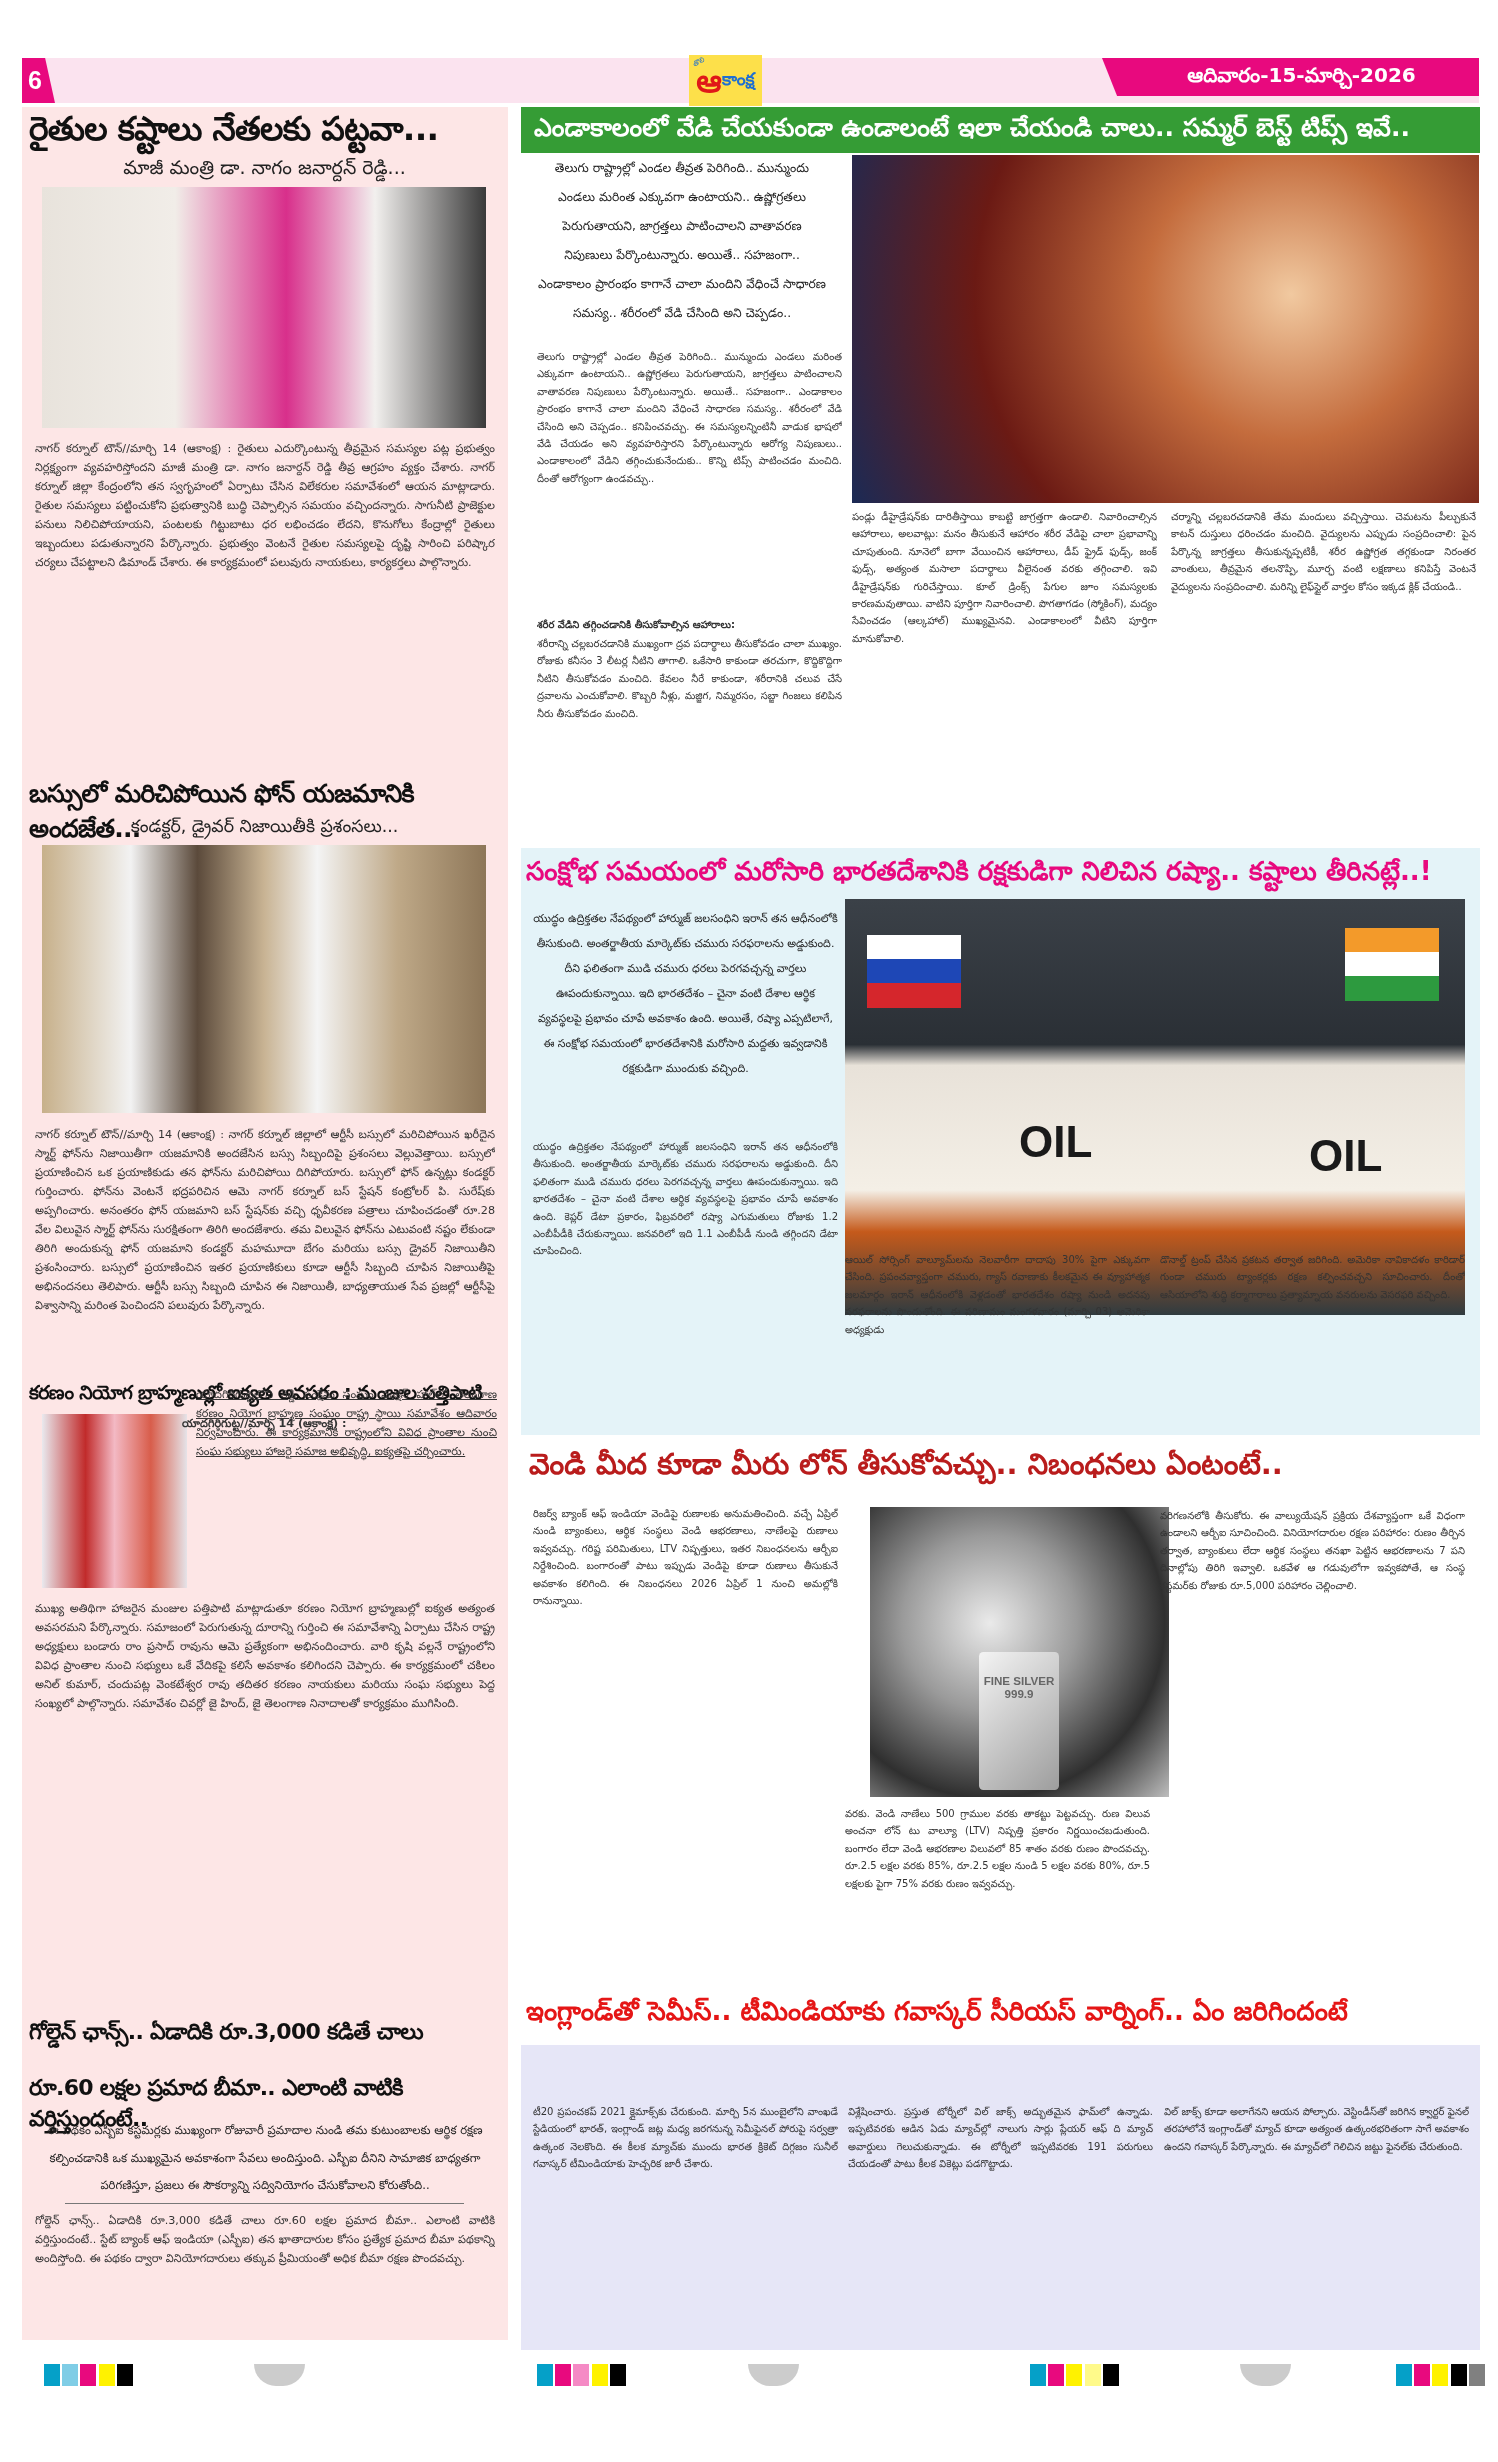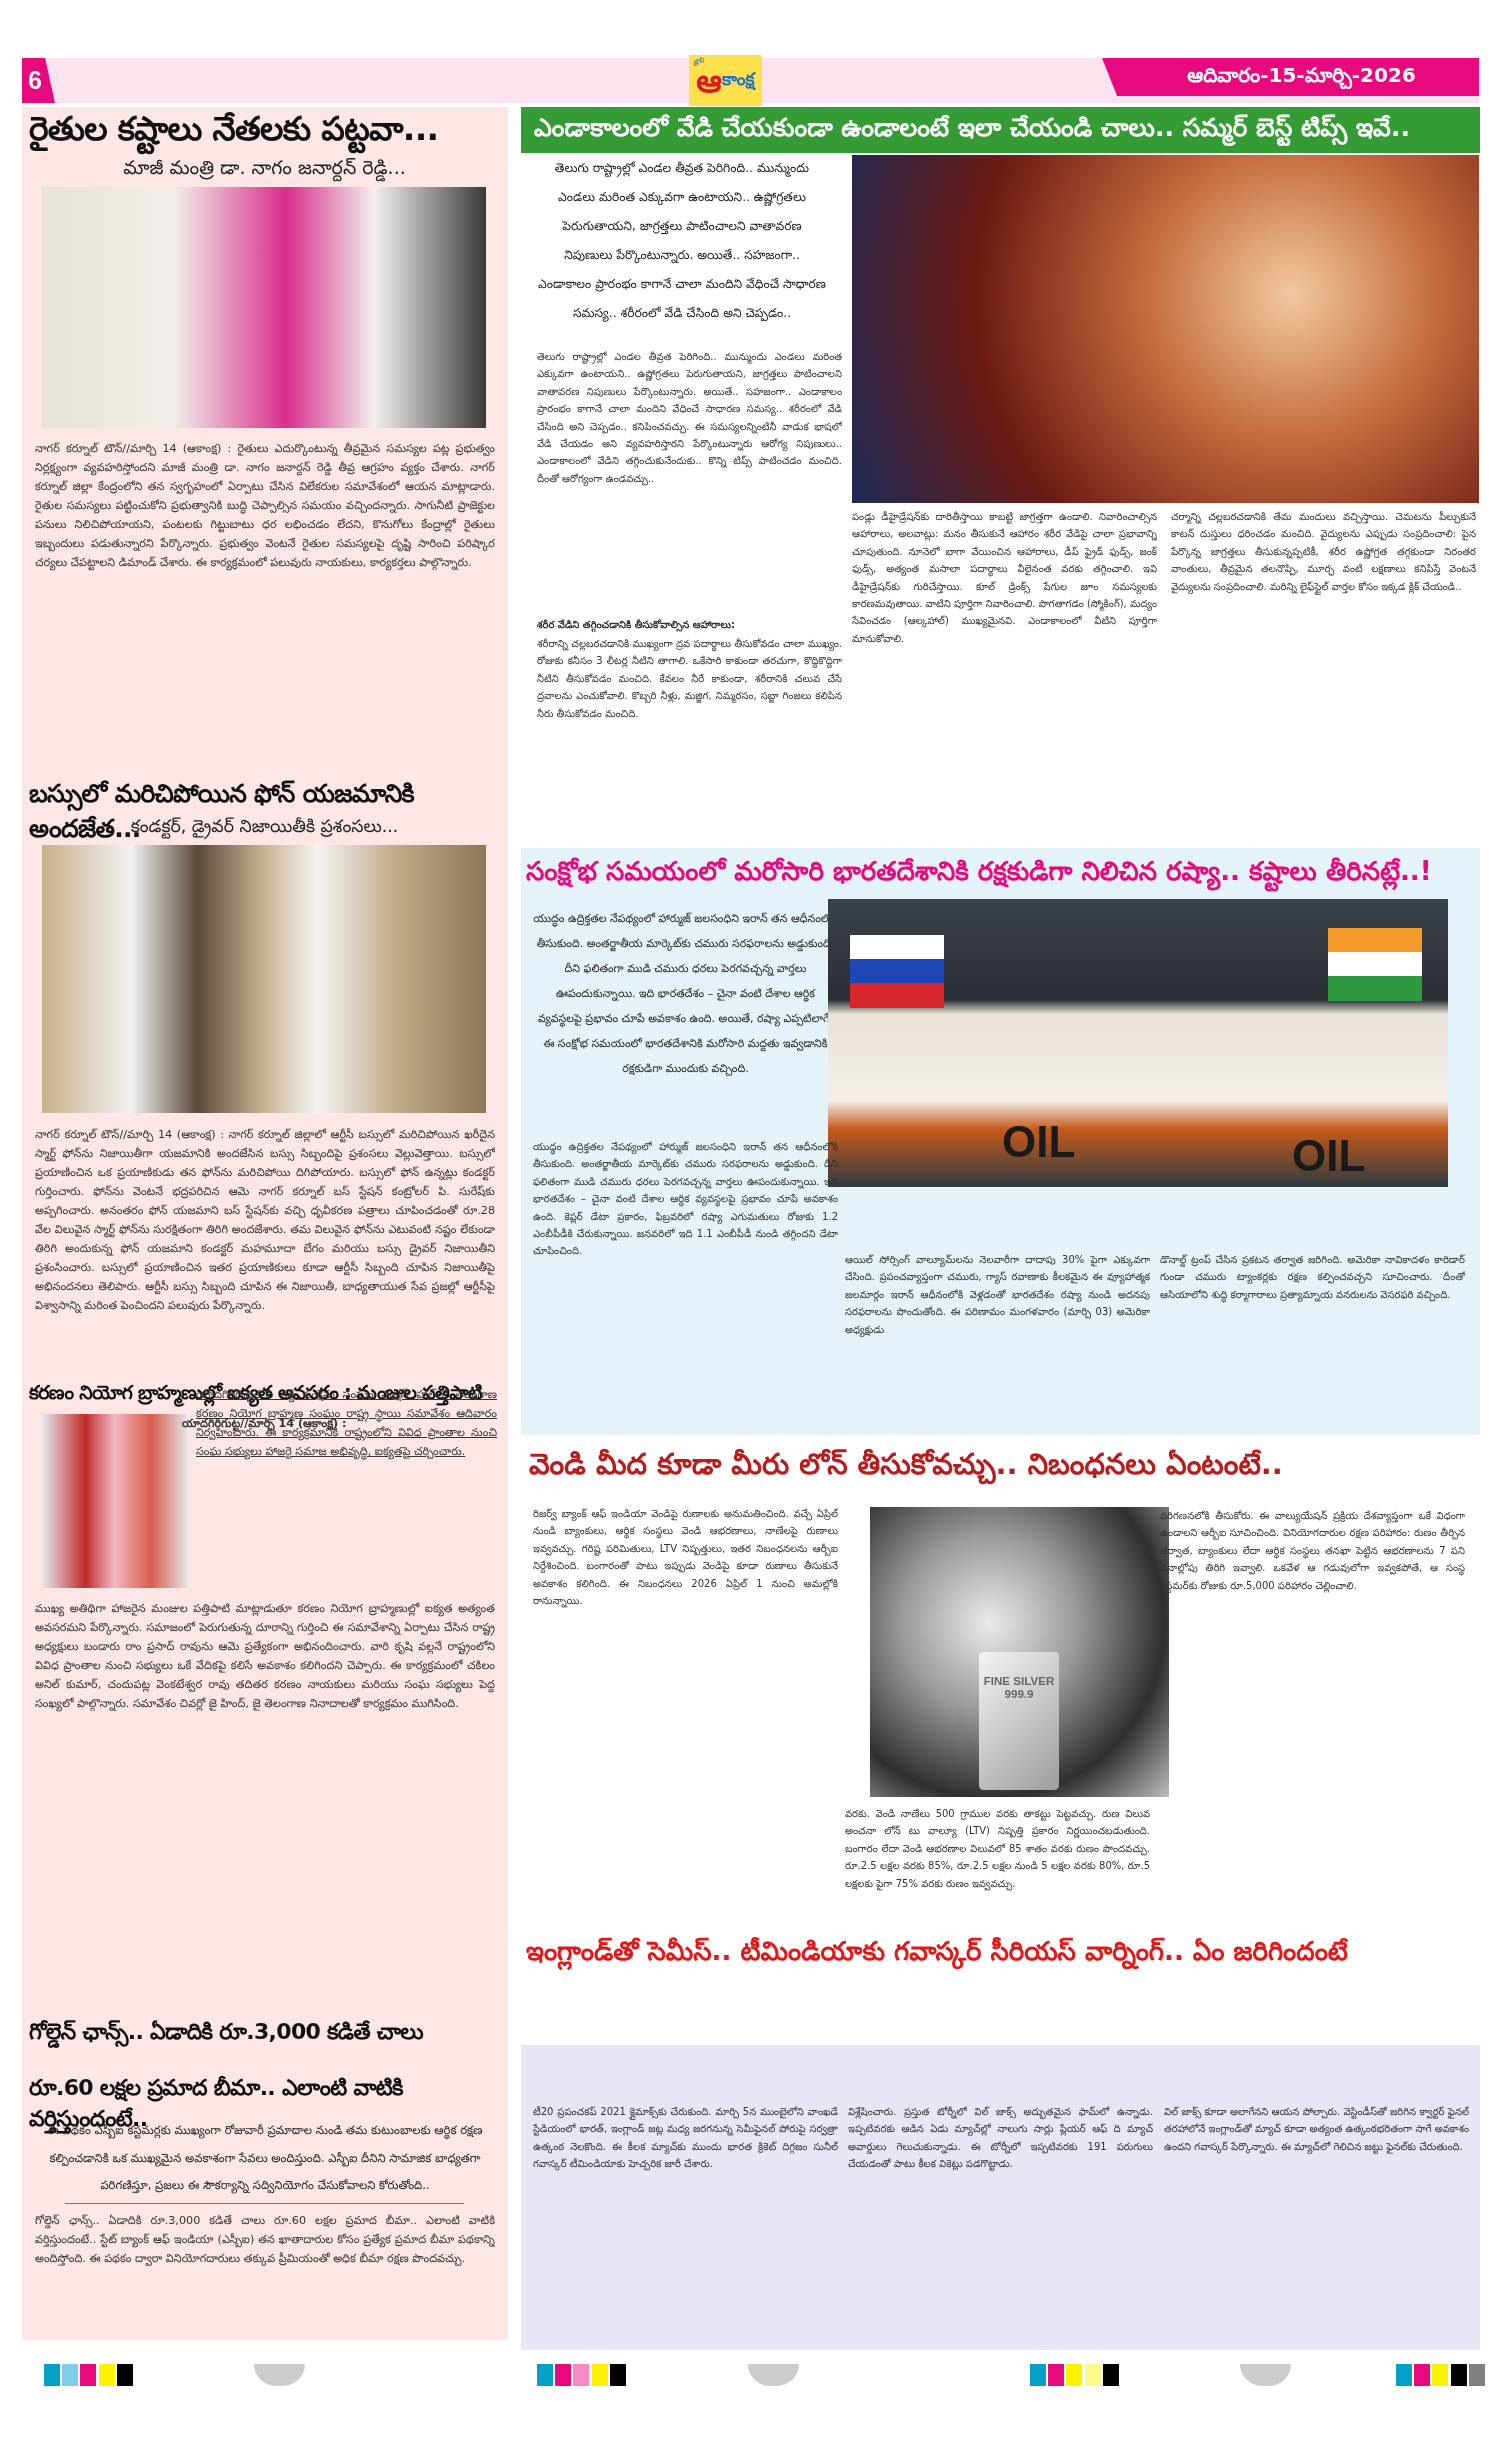--- a/index.html
+++ b/index.html
@@ -90,41 +90,41 @@
 <div class="abs photo photo-heat" style="left:852px; top:155px; width:627px; height:348px;"></div>
 <div class="abs col-text" style="left:537px; top:348px; width:305px; height:192px; overflow:hidden;">తెలుగు రాష్ట్రాల్లో ఎండల తీవ్రత పెరిగింది.. మున్ముందు ఎండలు మరింత ఎక్కువగా ఉంటాయని.. ఉష్ణోగ్రతలు పెరుగుతాయని, జాగ్రత్తలు పాటించాలని వాతావరణ నిపుణులు పేర్కొంటున్నారు. అయితే.. సహజంగా.. ఎండాకాలం ప్రారంభం కాగానే చాలా మందిని వేధించే సాధారణ సమస్య.. శరీరంలో వేడి చేసింది అని చెప్పడం.. కనిపించవచ్చు. ఈ సమస్యలన్నింటినీ వాడుక భాషలో వేడి చేయడం అని వ్యవహరిస్తారని పేర్కొంటున్నారు ఆరోగ్య నిపుణులు.. ఎండాకాలంలో వేడిని తగ్గించుకునేందుకు.. కొన్ని టిప్స్ పాటించడం మంచిది. దీంతో ఆరోగ్యంగా ఉండవచ్చు..</div>
 <div class="abs col-text" style="left:537px; top:616px; width:305px; font-weight:bold;">శరీర వేడిని తగ్గించడానికి తీసుకోవాల్సిన ఆహారాలు:</div>
 <div class="abs col-text" style="left:537px; top:635px; width:305px; height:196px; overflow:hidden;">శరీరాన్ని చల్లబరచడానికి ముఖ్యంగా ద్రవ పదార్థాలు తీసుకోవడం చాలా ముఖ్యం. రోజుకు కనీసం 3 లీటర్ల నీటిని తాగాలి. ఒకేసారి కాకుండా తరచుగా, కొద్దికొద్దిగా నీటిని తీసుకోవడం మంచిది. కేవలం నీరే కాకుండా, శరీరానికి చలువ చేసే ద్రవాలను ఎంచుకోవాలి. కొబ్బరి నీళ్లు, మజ్జిగ, నిమ్మరసం, సబ్జా గింజలు కలిపిన నీరు తీసుకోవడం మంచిది.</div>
 <div class="abs col-text" style="left:852px; top:508px; width:305px; height:323px; overflow:hidden;">పండ్లు డీహైడ్రేషన్‌కు దారితీస్తాయి కాబట్టి జాగ్రత్తగా ఉండాలి. నివారించాల్సిన ఆహారాలు, అలవాట్లు: మనం తీసుకునే ఆహారం శరీర వేడిపై చాలా ప్రభావాన్ని చూపుతుంది. నూనెలో బాగా వేయించిన ఆహారాలు, డీప్ ఫ్రైడ్ ఫుడ్స్, జంక్ ఫుడ్స్, అత్యంత మసాలా పదార్థాలు వీలైనంత వరకు తగ్గించాలి. ఇవి డీహైడ్రేషన్‌కు గురిచేస్తాయి. కూల్ డ్రింక్స్ పేగుల జూం సమస్యలకు కారణమవుతాయి. వాటిని పూర్తిగా నివారించాలి. పొగతాగడం (స్మోకింగ్), మద్యం సేవించడం (ఆల్కహాల్) ముఖ్యమైనవి. ఎండాకాలంలో వీటిని పూర్తిగా మానుకోవాలి.</div>
 <div class="abs col-text" style="left:1171px; top:508px; width:305px; height:323px; overflow:hidden;">చర్మాన్ని చల్లబరచడానికి తేమ మందులు వచ్చిస్తాయి. చెమటను పీల్చుకునే కాటన్ దుస్తులు ధరించడం మంచిది. వైద్యులను ఎప్పుడు సంప్రదించాలి: పైన పేర్కొన్న జాగ్రత్తలు తీసుకున్నప్పటికీ, శరీర ఉష్ణోగ్రత తగ్గకుండా నిరంతర వాంతులు, తీవ్రమైన తలనొప్పి, మూర్ఛ వంటి లక్షణాలు కనిపిస్తే వెంటనే వైద్యులను సంప్రదించాలి. మరిన్ని లైఫ్‌స్టైల్ వార్తల కోసం ఇక్కడ క్లిక్ చేయండి..</div>
 
 <div class="abs russia-section"></div>
 <div class="abs russia-head" style="left:526px; top:856px; width:950px;">సంక్షోభ సమయంలో మరోసారి భారతదేశానికి రక్షకుడిగా నిలిచిన రష్యా.. కష్టాలు తీరినట్లే..!</div>
 <div class="abs intro" style="left:533px; top:906px; width:305px; height:218px; overflow:hidden; font-size:11px; line-height:25px;">యుద్ధం ఉద్రిక్తతల నేపథ్యంలో హార్ముజ్ జలసంధిని ఇరాన్ తన ఆధీనంలోకి తీసుకుంది. అంతర్జాతీయ మార్కెట్‌కు చమురు సరఫరాలను అడ్డుకుంది. దీని ఫలితంగా ముడి చమురు ధరలు పెరగవచ్చన్న వార్తలు ఊపందుకున్నాయి. ఇది భారతదేశం – చైనా వంటి దేశాల ఆర్థిక వ్యవస్థలపై ప్రభావం చూపే అవకాశం ఉంది. అయితే, రష్యా ఎప్పటిలాగే, ఈ సంక్షోభ సమయంలో భారతదేశానికి మరోసారి మద్దతు ఇవ్వడానికి రక్షకుడిగా ముందుకు వచ్చింది.</div>
-<div class="abs photo photo-oil" style="left:828px; top:899px; width:620px; height:288px;">
+<div class="abs photo photo-oil" style="left:845px; top:899px; width:620px; height:416px;">
   <div class="abs flag-ru" style="left:22px; top:36px; width:94px; height:73px;"></div>
   <div class="abs flag-in" style="left:500px; top:29px; width:94px; height:73px;"></div>
   <div class="abs oil-label" style="left:174px; top:218px;">OIL</div>
   <div class="abs oil-label" style="left:464px; top:232px;">OIL</div>
 </div>
 <div class="abs col-text" style="left:533px; top:1138px; width:305px; height:286px; overflow:hidden;">యుద్ధం ఉద్రిక్తతల నేపథ్యంలో హార్ముజ్ జలసంధిని ఇరాన్ తన ఆధీనంలోకి తీసుకుంది. అంతర్జాతీయ మార్కెట్‌కు చమురు సరఫరాలను అడ్డుకుంది. దీని ఫలితంగా ముడి చమురు ధరలు పెరగవచ్చన్న వార్తలు ఊపందుకున్నాయి. ఇది భారతదేశం – చైనా వంటి దేశాల ఆర్థిక వ్యవస్థలపై ప్రభావం చూపే అవకాశం ఉంది. కెప్లర్ డేటా ప్రకారం, ఫిబ్రవరిలో రష్యా ఎగుమతులు రోజుకు 1.2 ఎంబీపీడీకి చేరుకున్నాయి. జనవరిలో ఇది 1.1 ఎంబీపీడీ నుండి తగ్గిందని డేటా చూపించింది.</div>
 <div class="abs col-text" style="left:845px; top:1251px; width:305px; height:174px; overflow:hidden;">ఆయిల్ సోర్సింగ్ వాల్యూమ్‌లను నెలవారీగా దాదాపు 30% పైగా ఎక్కువగా చేసింది. ప్రపంచవ్యాప్తంగా చమురు, గ్యాస్ రవాణాకు కీలకమైన ఈ వ్యూహాత్మక జలమార్గం ఇరాన్ ఆధీనంలోకి వెళ్లడంతో భారతదేశం రష్యా నుండి అదనపు సరఫరాలను పొందుతోంది. ఈ పరిణామం మంగళవారం (మార్చి 03) అమెరికా అధ్యక్షుడు</div>
 <div class="abs col-text" style="left:1160px; top:1251px; width:305px; height:174px; overflow:hidden;">డొనాల్డ్ ట్రంప్ చేసిన ప్రకటన తర్వాత జరిగింది. అమెరికా నావికాదళం కారిడార్ గుండా చమురు ట్యాంకర్లకు రక్షణ కల్పించవచ్చని సూచించారు. దీంతో ఆసియాలోని శుద్ధి కర్మాగారాలు ప్రత్యామ్నాయ వనరులను వెసరఫరి వచ్చింది.</div>
 
 <div class="abs silver-head" style="left:529px; top:1447px; width:950px;">వెండి మీద కూడా మీరు లోన్ తీసుకోవచ్చు.. నిబంధనలు ఏంటంటే..</div>
 <div class="abs col-text" style="left:533px; top:1505px; width:305px; height:508px; overflow:hidden;">రిజర్వ్ బ్యాంక్ ఆఫ్ ఇండియా వెండిపై రుణాలకు అనుమతించింది. వచ్చే ఏప్రిల్ నుండి బ్యాంకులు, ఆర్థిక సంస్థలు వెండి ఆభరణాలు, నాణేలపై రుణాలు ఇవ్వవచ్చు. గరిష్ట పరిమితులు, LTV నిష్పత్తులు, ఇతర నిబంధనలను ఆర్బీఐ నిర్దేశించింది. బంగారంతో పాటు ఇప్పుడు వెండిపై కూడా రుణాలు తీసుకునే అవకాశం కలిగింది. ఈ నిబంధనలు 2026 ఏప్రిల్ 1 నుంచి అమల్లోకి రానున్నాయి.</div>
 <div class="abs photo photo-silver" style="left:845px; top:1507px; width:299px; height:290px;">
   <div class="abs" style="left:109px; top:145px; width:80px; height:138px; background:linear-gradient(135deg,#f4f4f4,#9d9d9d); border-radius:4.4px; color:#666; font:bold 11.6px 'Liberation Sans',sans-serif; text-align:center; padding-top:22px;">FINE SILVER 999.9</div>
 </div>
 <div class="abs" style="left:1143px; top:1507px; width:0; height:0;"></div>
 <div class="abs col-text" style="left:845px; top:1805px; width:305px; height:218px; overflow:hidden;">వరకు. వెండి నాణేలు 500 గ్రాముల వరకు తాకట్టు పెట్టవచ్చు. రుణ విలువ అంచనా లోన్ టు వాల్యూ (LTV) నిష్పత్తి ప్రకారం నిర్ణయించబడుతుంది. బంగారం లేదా వెండి ఆభరణాల విలువలో 85 శాతం వరకు రుణం పొందవచ్చు. రూ.2.5 లక్షల వరకు 85%, రూ.2.5 లక్షల నుండి 5 లక్షల వరకు 80%, రూ.5 లక్షలకు పైగా 75% వరకు రుణం ఇవ్వవచ్చు.</div>
 <div class="abs col-text" style="left:1160px; top:1507px; width:305px; height:515px; overflow:hidden;">వరిగణనలోకి తీసుకోరు. ఈ వాల్యుయేషన్ ప్రక్రియ దేశవ్యాప్తంగా ఒకే విధంగా ఉండాలని ఆర్బీఐ సూచించింది. వినియోగదారుల రక్షణ పరిహారం: రుణం తీర్చిన తర్వాత, బ్యాంకులు లేదా ఆర్థిక సంస్థలు తనఖా పెట్టిన ఆభరణాలను 7 పని దినాల్లోపు తిరిగి ఇవ్వాలి. ఒకవేళ ఆ గడువులోగా ఇవ్వకపోతే, ఆ సంస్థ కస్టమర్‌కు రోజుకు రూ.5,000 పరిహారం చెల్లించాలి.</div>
 
 <div class="abs cricket-section"></div>
-<div class="abs cricket-head" style="left:526px; top:1936px; width:950px;">ఇంగ్లాండ్‌తో సెమీస్.. టీమిండియాకు గవాస్కర్ సీరియస్ వార్నింగ్.. ఏం జరిగిందంటే</div>
+<div class="abs cricket-head" style="left:526px; top:1996px; width:950px;">ఇంగ్లాండ్‌తో సెమీస్.. టీమిండియాకు గవాస్కర్ సీరియస్ వార్నింగ్.. ఏం జరిగిందంటే</div>
 <div class="abs col-text" style="left:533px; top:2103px; width:305px; height:232px; overflow:hidden;">టీ20 ప్రపంచకప్ 2021 క్లైమాక్స్‌కు చేరుకుంది. మార్చి 5న ముంబైలోని వాంఖడే స్టేడియంలో భారత్, ఇంగ్లాండ్ జట్ల మధ్య జరగనున్న సెమీఫైనల్ పోరుపై సర్వత్రా ఉత్కంఠ నెలకొంది. ఈ కీలక మ్యాచ్‌కు ముందు భారత క్రికెట్ దిగ్గజం సునీల్ గవాస్కర్ టీమిండియాకు హెచ్చరిక జారీ చేశారు.</div>
 <div class="abs col-text" style="left:848px; top:2103px; width:305px; height:232px; overflow:hidden;">విశ్లేషించారు. ప్రస్తుత టోర్నీలో విల్ జాక్స్ అద్భుతమైన ఫామ్‌లో ఉన్నాడు. ఇప్పటివరకు ఆడిన ఏడు మ్యాచ్‌ల్లో నాలుగు సార్లు ప్లేయర్ ఆఫ్ ది మ్యాచ్ అవార్డులు గెలుచుకున్నాడు. ఈ టోర్నీలో ఇప్పటివరకు 191 పరుగులు చేయడంతో పాటు కీలక వికెట్లు పడగొట్టాడు.</div>
 <div class="abs col-text" style="left:1164px; top:2103px; width:305px; height:232px; overflow:hidden;">విల్ జాక్స్ కూడా అలాగేనని ఆయన పోల్చారు. వెస్టిండీస్‌తో జరిగిన క్వార్టర్ ఫైనల్ తరహాలోనే ఇంగ్లాండ్‌తో మ్యాచ్ కూడా అత్యంత ఉత్కంఠభరితంగా సాగే అవకాశం ఉందని గవాస్కర్ పేర్కొన్నారు. ఈ మ్యాచ్‌లో గెలిచిన జట్టు ఫైనల్‌కు చేరుతుంది.</div>
 
 <div class="abs reg" style="left:44px; top:2364px;">
   <span style="background:#05a0c8"></span>
     <span style="background:#7fcde6"></span>
     <span style="background:#e8097e"></span>
     <span style="background:#fff200"></span>
     <span style="background:#000"></span>

